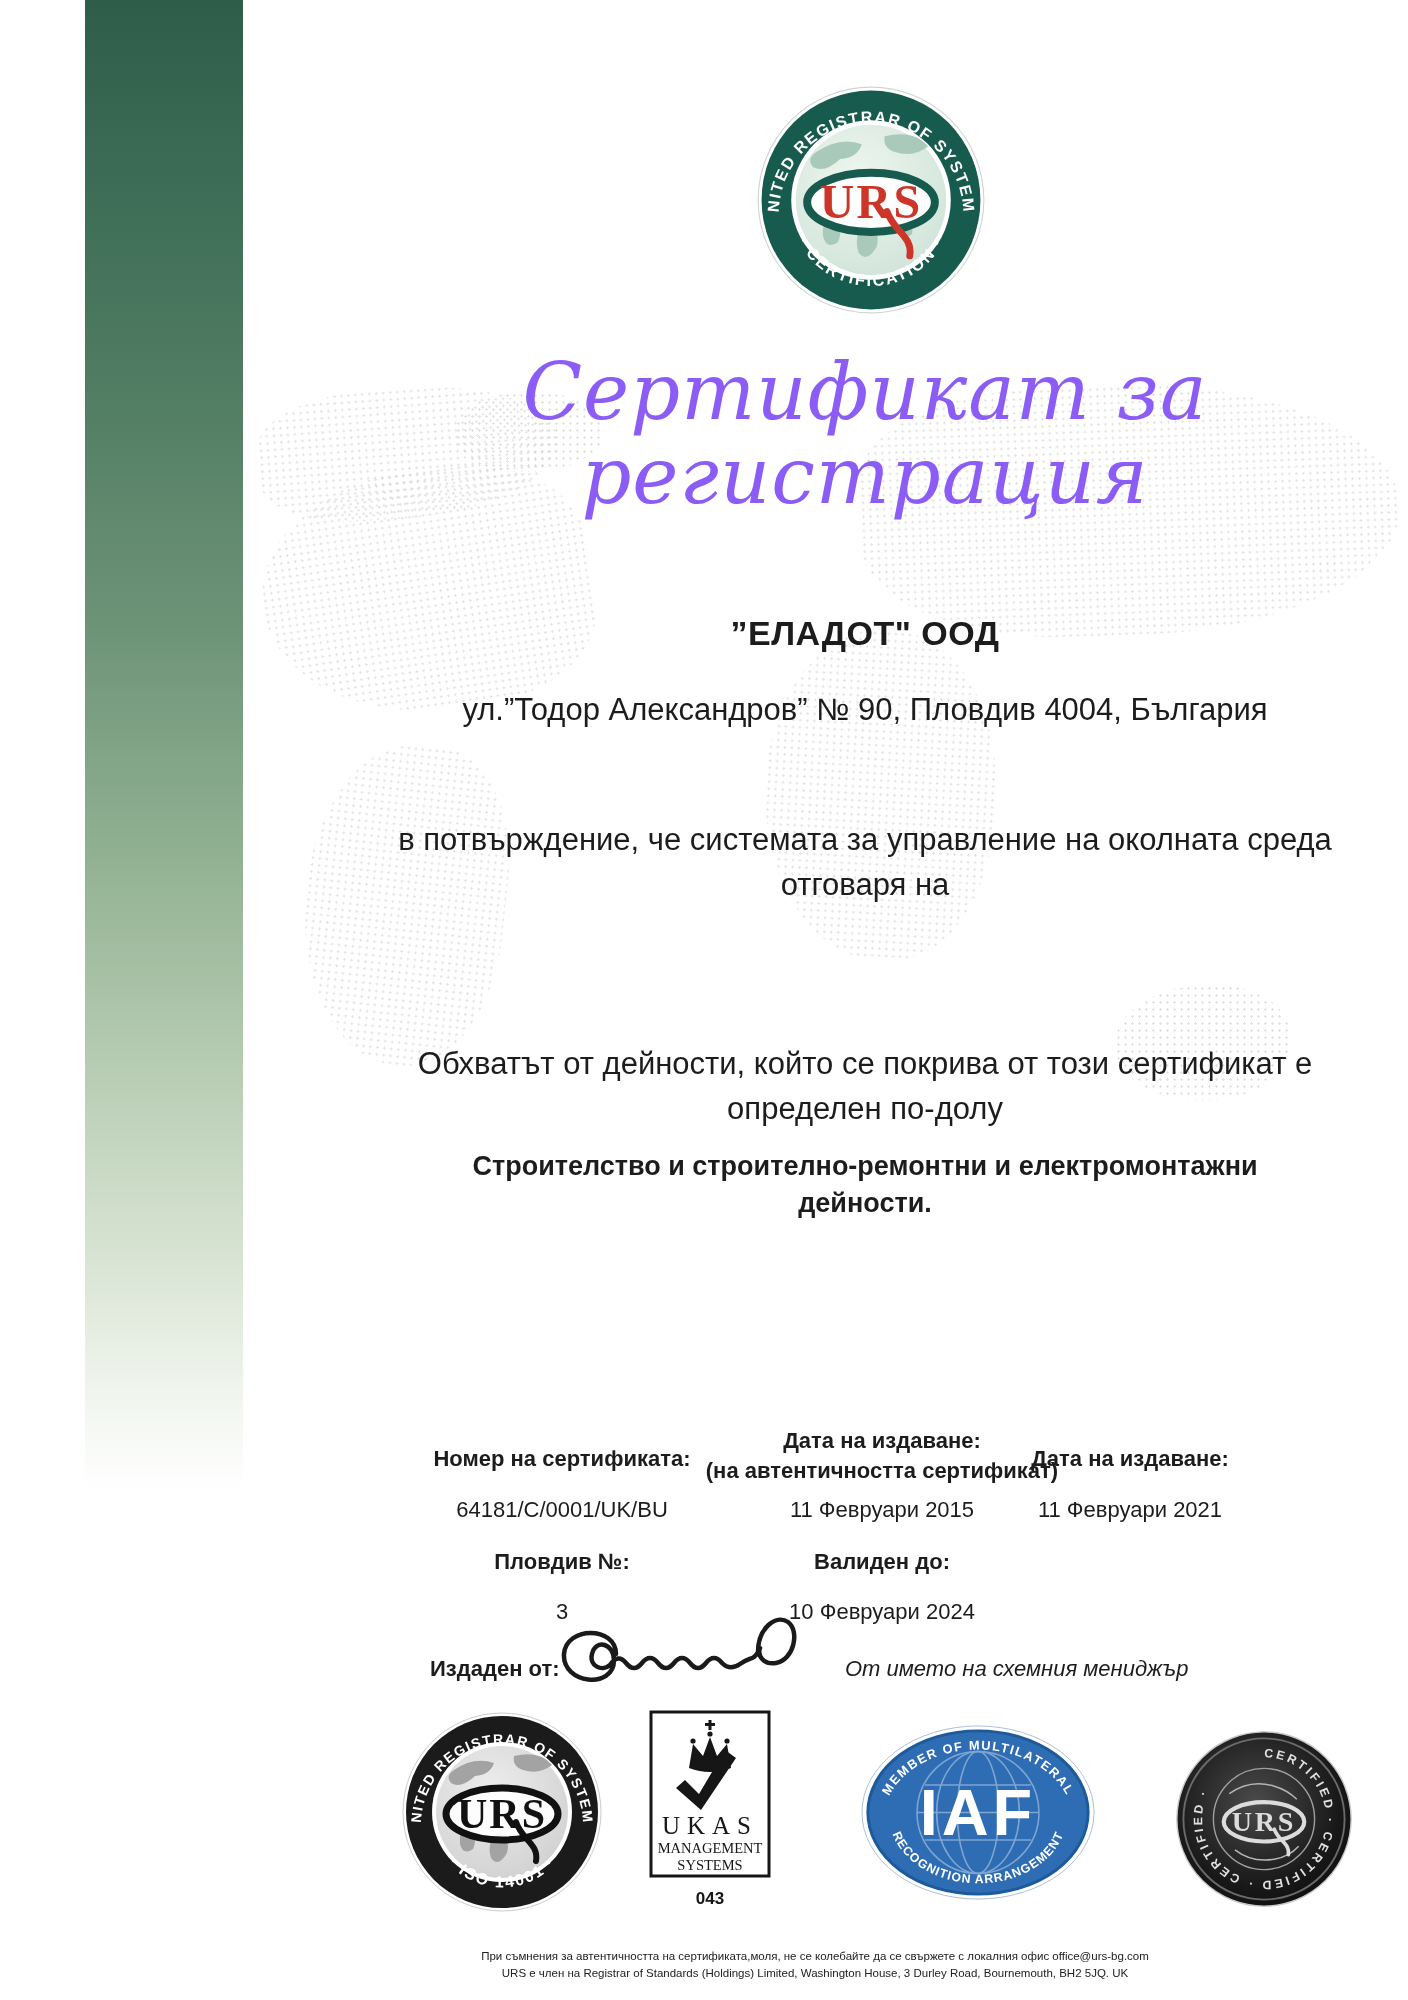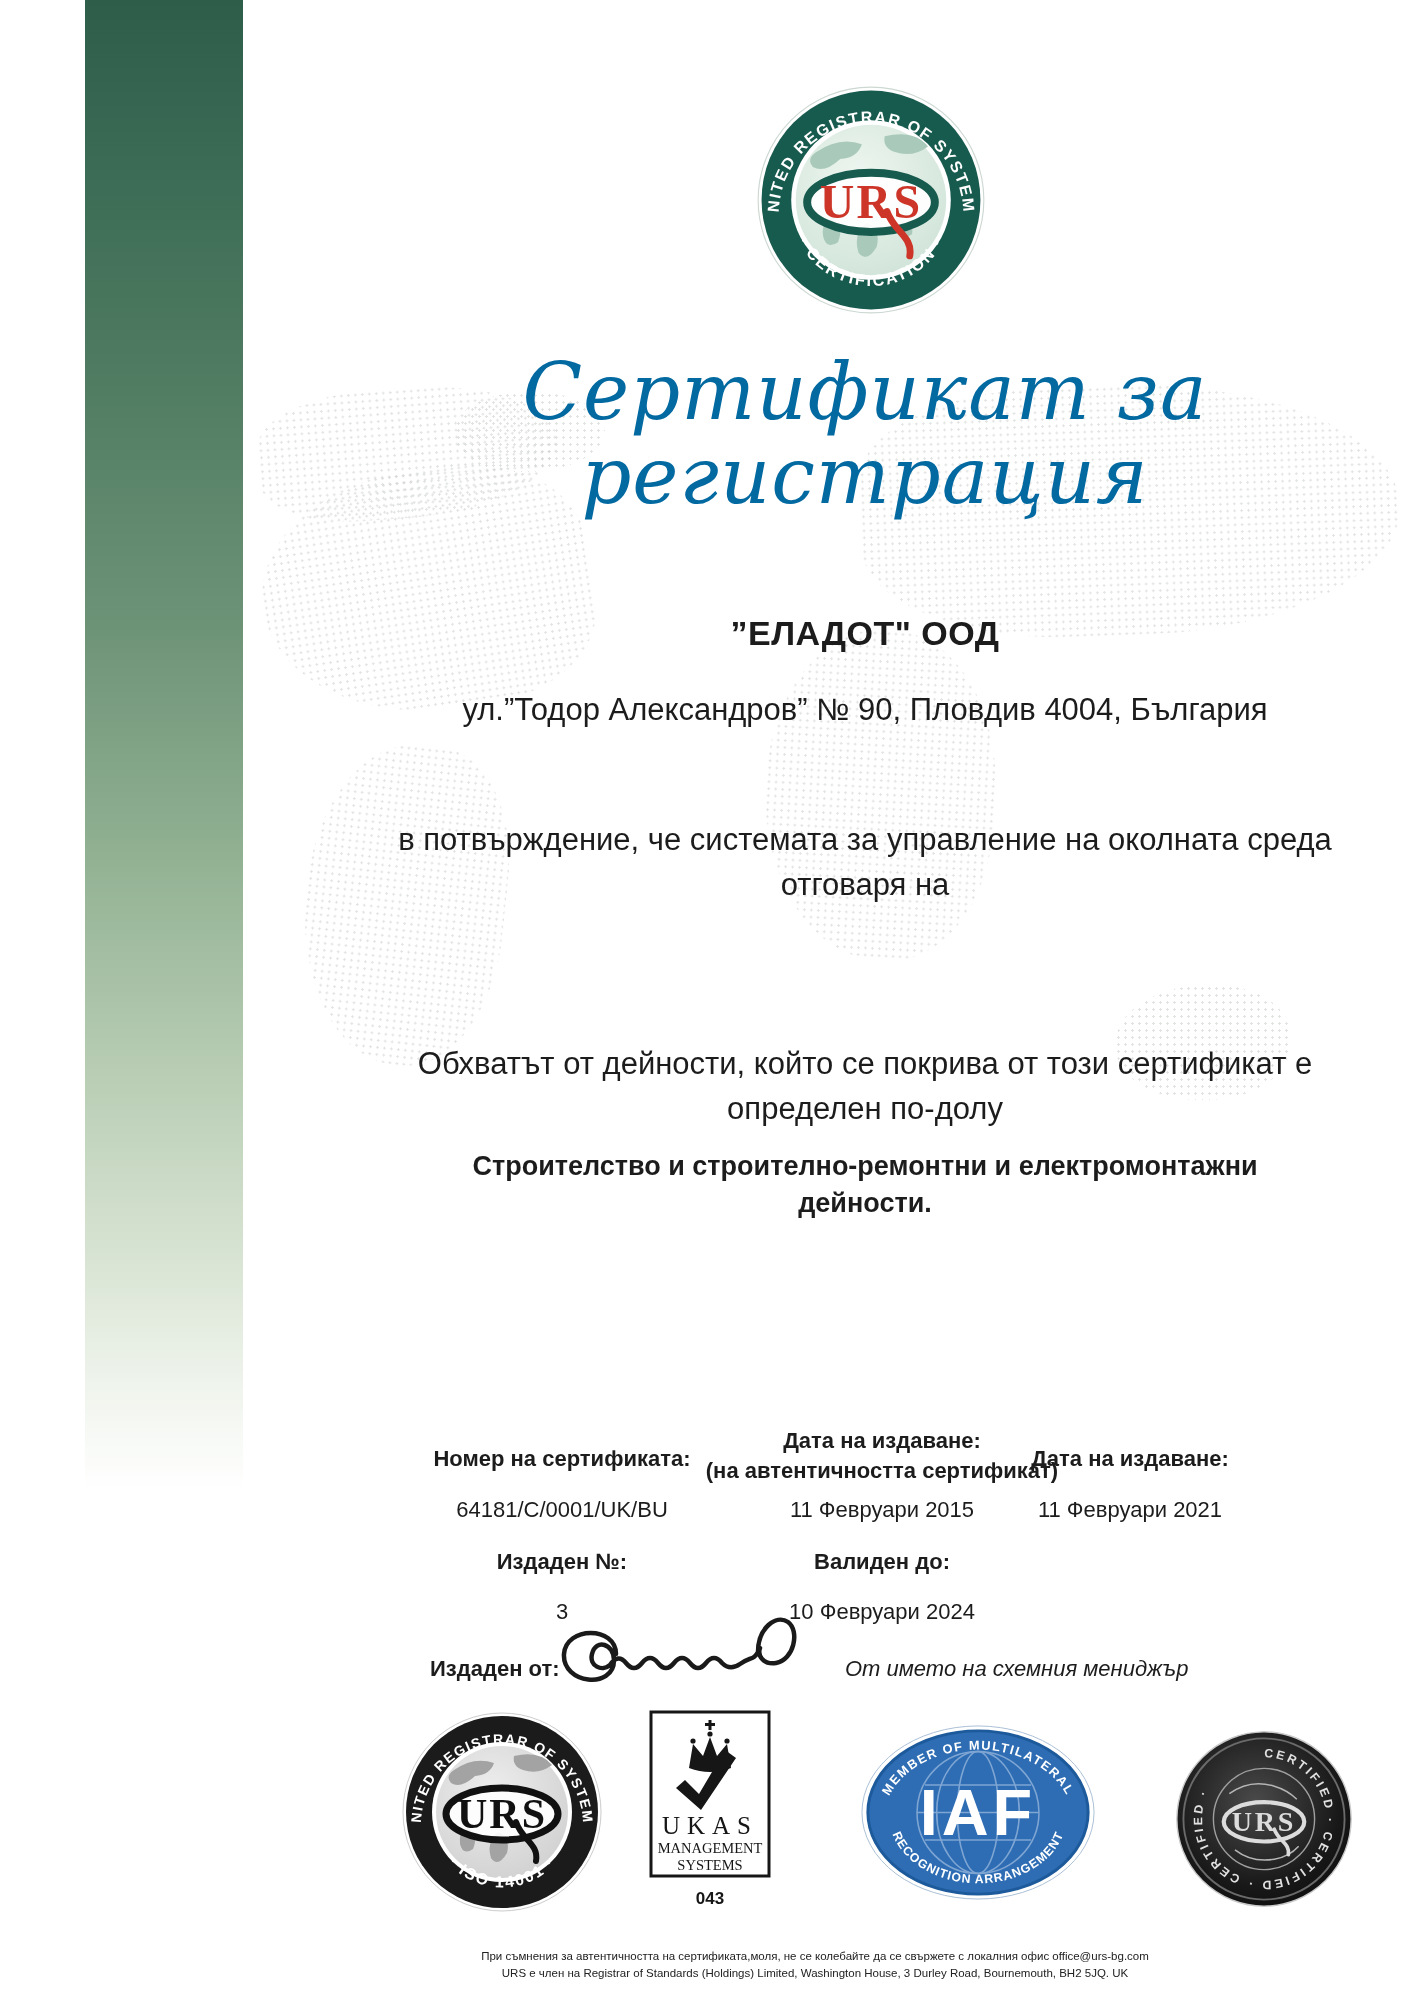--- a/index.html
+++ b/index.html
@@ -14,21 +14,21 @@
   }
   
   .dots{
     position:absolute;
     background-image:radial-gradient(circle,#c6cbc7 1.1px,rgba(255,255,255,0) 1.4px);
     background-size:7px 7px;opacity:.5;z-index:1;
   }
   .txt{position:absolute;left:330px;width:1070px;text-align:center;z-index:3;white-space:pre-line;}
   .title{
     font-family:"DejaVu Serif",serif;font-style:italic;font-size:78px;line-height:1.08;
-    color:#0369a1;letter-spacing:1px;
+    color:#8b5cf6;letter-spacing:1px;
   }
   .body30{font-size:30px;}
   .body31{font-size:31px;line-height:1.45;}
   .company{font-size:34px;font-weight:bold;letter-spacing:.5px;}
   .iso{font-size:37px;font-weight:bold;letter-spacing:1px;}
   .scopeb{font-size:27px;font-weight:bold;line-height:1.38;}
   .cell{position:absolute;text-align:center;font-size:22px;z-index:3;}
   .cellb{font-weight:bold;}
   .sig-label{position:absolute;font-size:22px;font-weight:bold;z-index:3;}
   .sig-note{position:absolute;font-size:22px;font-style:italic;z-index:3;}
@@ -103,21 +103,21 @@
 
   <div class="cell cellb" style="left:412px;top:1446px;width:300px;">Номер на сертификата:</div>
   <div class="cell cellb" style="left:702px;top:1428px;width:360px;">Дата на издаване:</div>
   <div class="cell cellb" style="left:702px;top:1458px;width:360px;">(на автентичността сертификат)</div>
   <div class="cell cellb" style="left:980px;top:1446px;width:300px;">Дата на издаване:</div>
 
   <div class="cell" style="left:412px;top:1497px;width:300px;">64181/C/0001/UK/BU</div>
   <div class="cell" style="left:702px;top:1497px;width:360px;">11 Февруари 2015</div>
   <div class="cell" style="left:980px;top:1497px;width:300px;">11 Февруари 2021</div>
 
-  <div class="cell cellb" style="left:412px;top:1549px;width:300px;">Издаден №:</div>
+  <div class="cell cellb" style="left:412px;top:1549px;width:300px;">Пловдив №:</div>
   <div class="cell cellb" style="left:702px;top:1549px;width:360px;">Валиден до:</div>
 
   <div class="cell" style="left:412px;top:1599px;width:300px;">3</div>
   <div class="cell" style="left:702px;top:1599px;width:360px;">10 Февруари 2024</div>
 
   <div class="sig-label" style="left:430px;top:1656px;">Издаден от:</div>
   <svg class="logo" style="left:552px;top:1606px;" width="285" height="96" viewBox="0 0 285 96">
     <path d="M64,48 C64,20 14,20 12,48 C10,78 62,84 62,54 C62,38 44,32 40,48 C37,60 50,66 58,59
              Q66,47 74,57 Q82,67 90,57 Q98,47 106,57 Q114,67 122,57 Q130,47 138,57 Q146,67 154,57
              Q162,47 170,57 Q178,65 188,58 C198,51 202,54 206,46 C206,22 224,8 236,16 C248,25 242,54 224,57 C212,59 205,50 208,42" fill="none" stroke="#1a1a1a" stroke-width="4.5" stroke-linecap="round" stroke-linejoin="round"></path>

